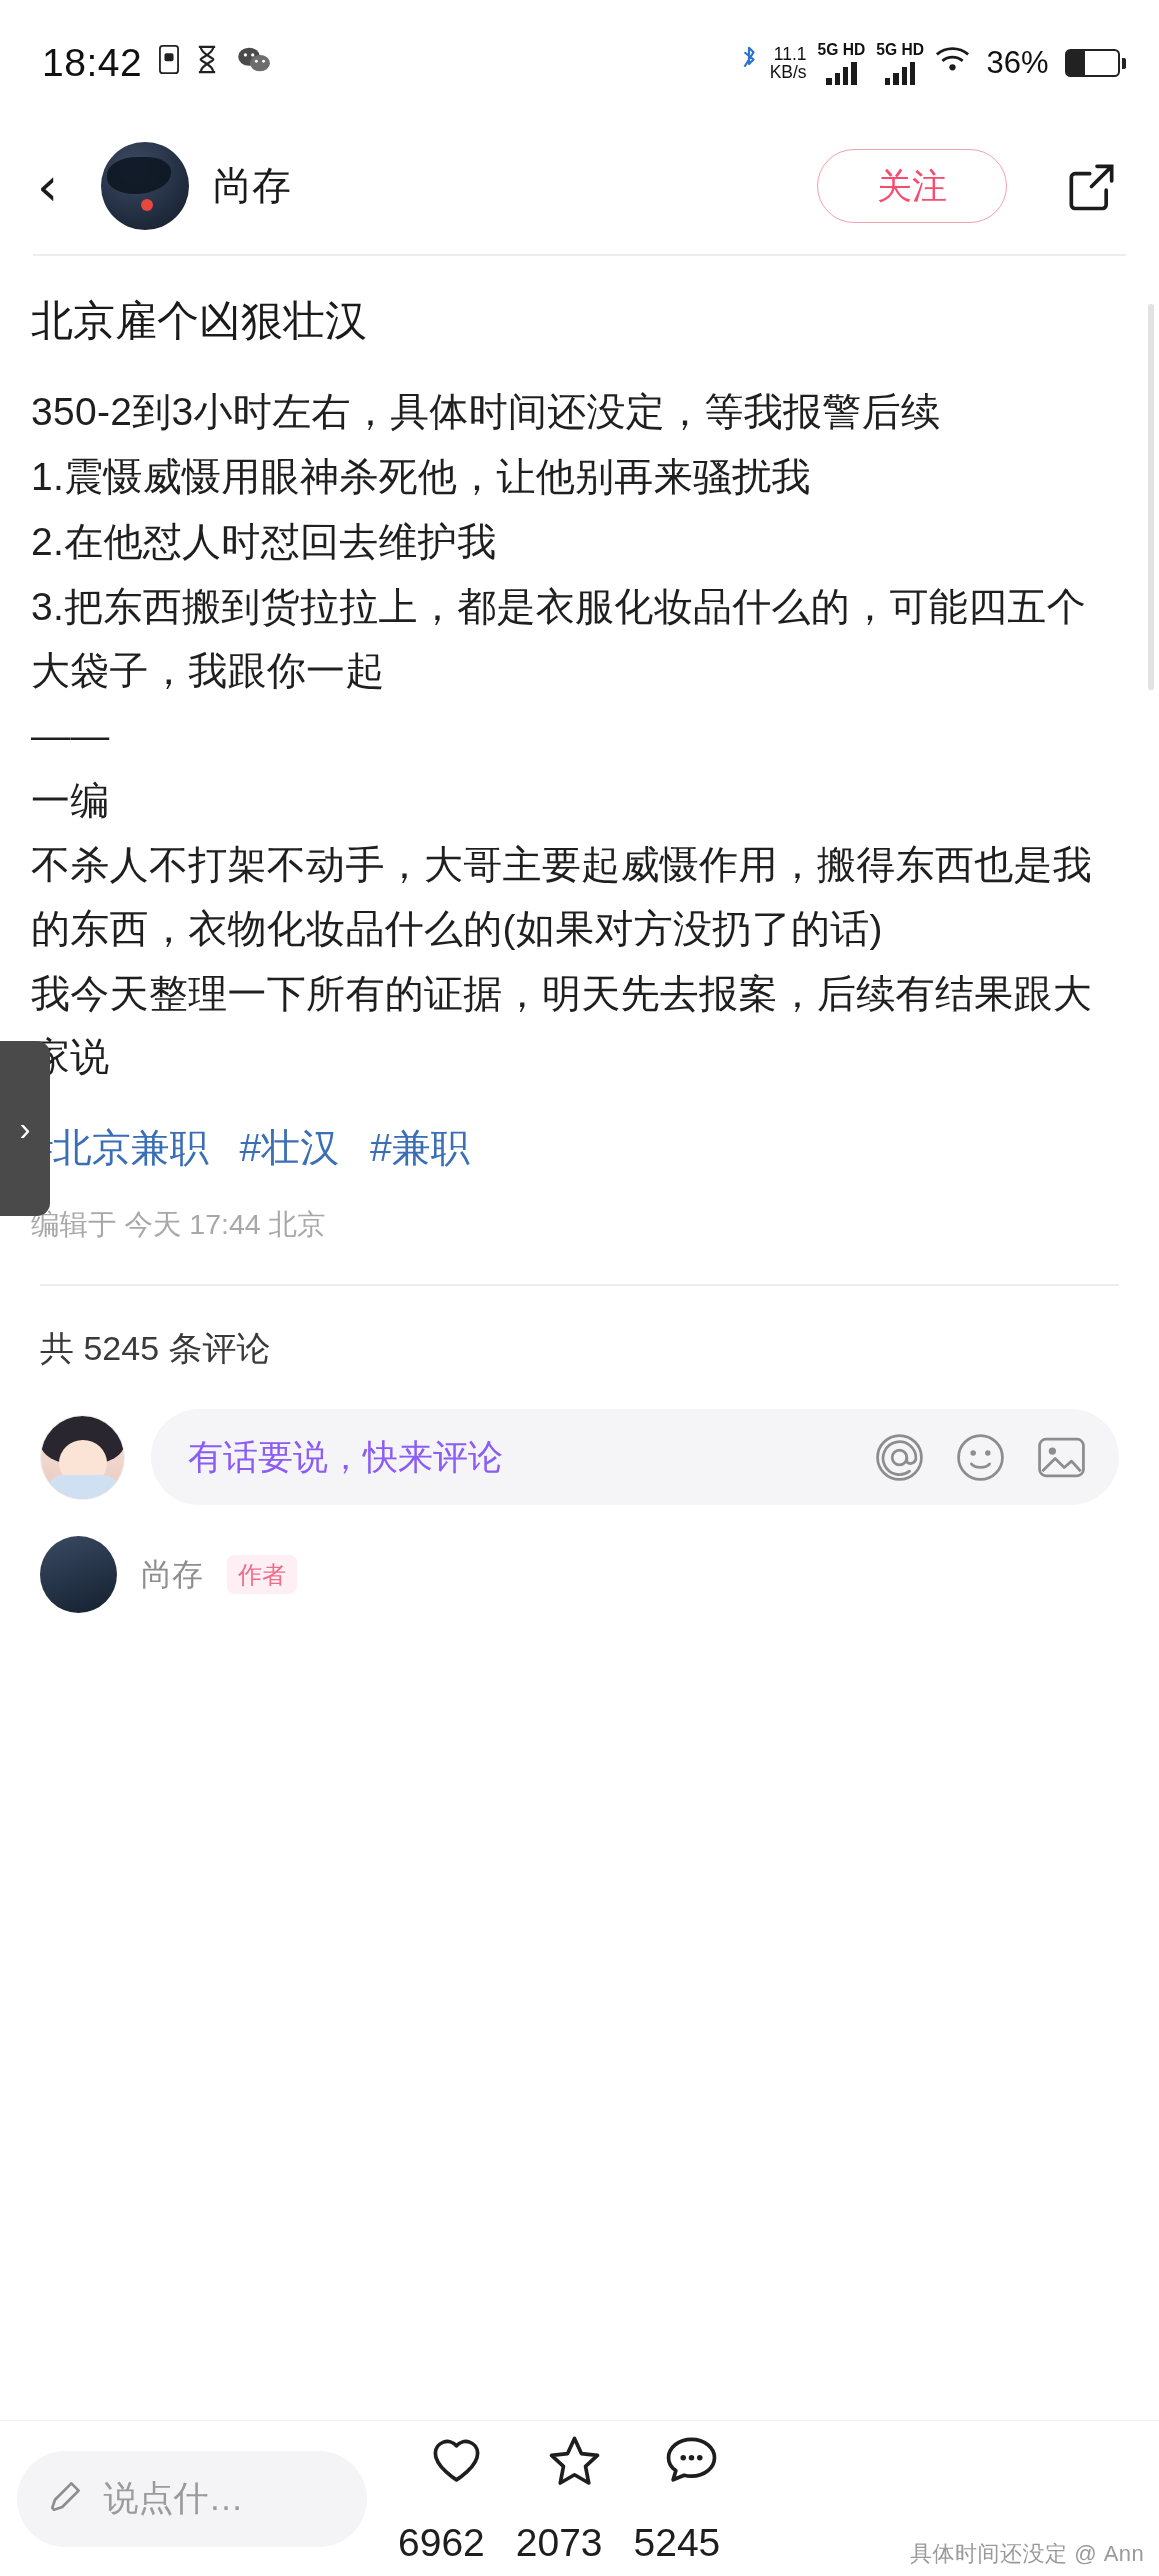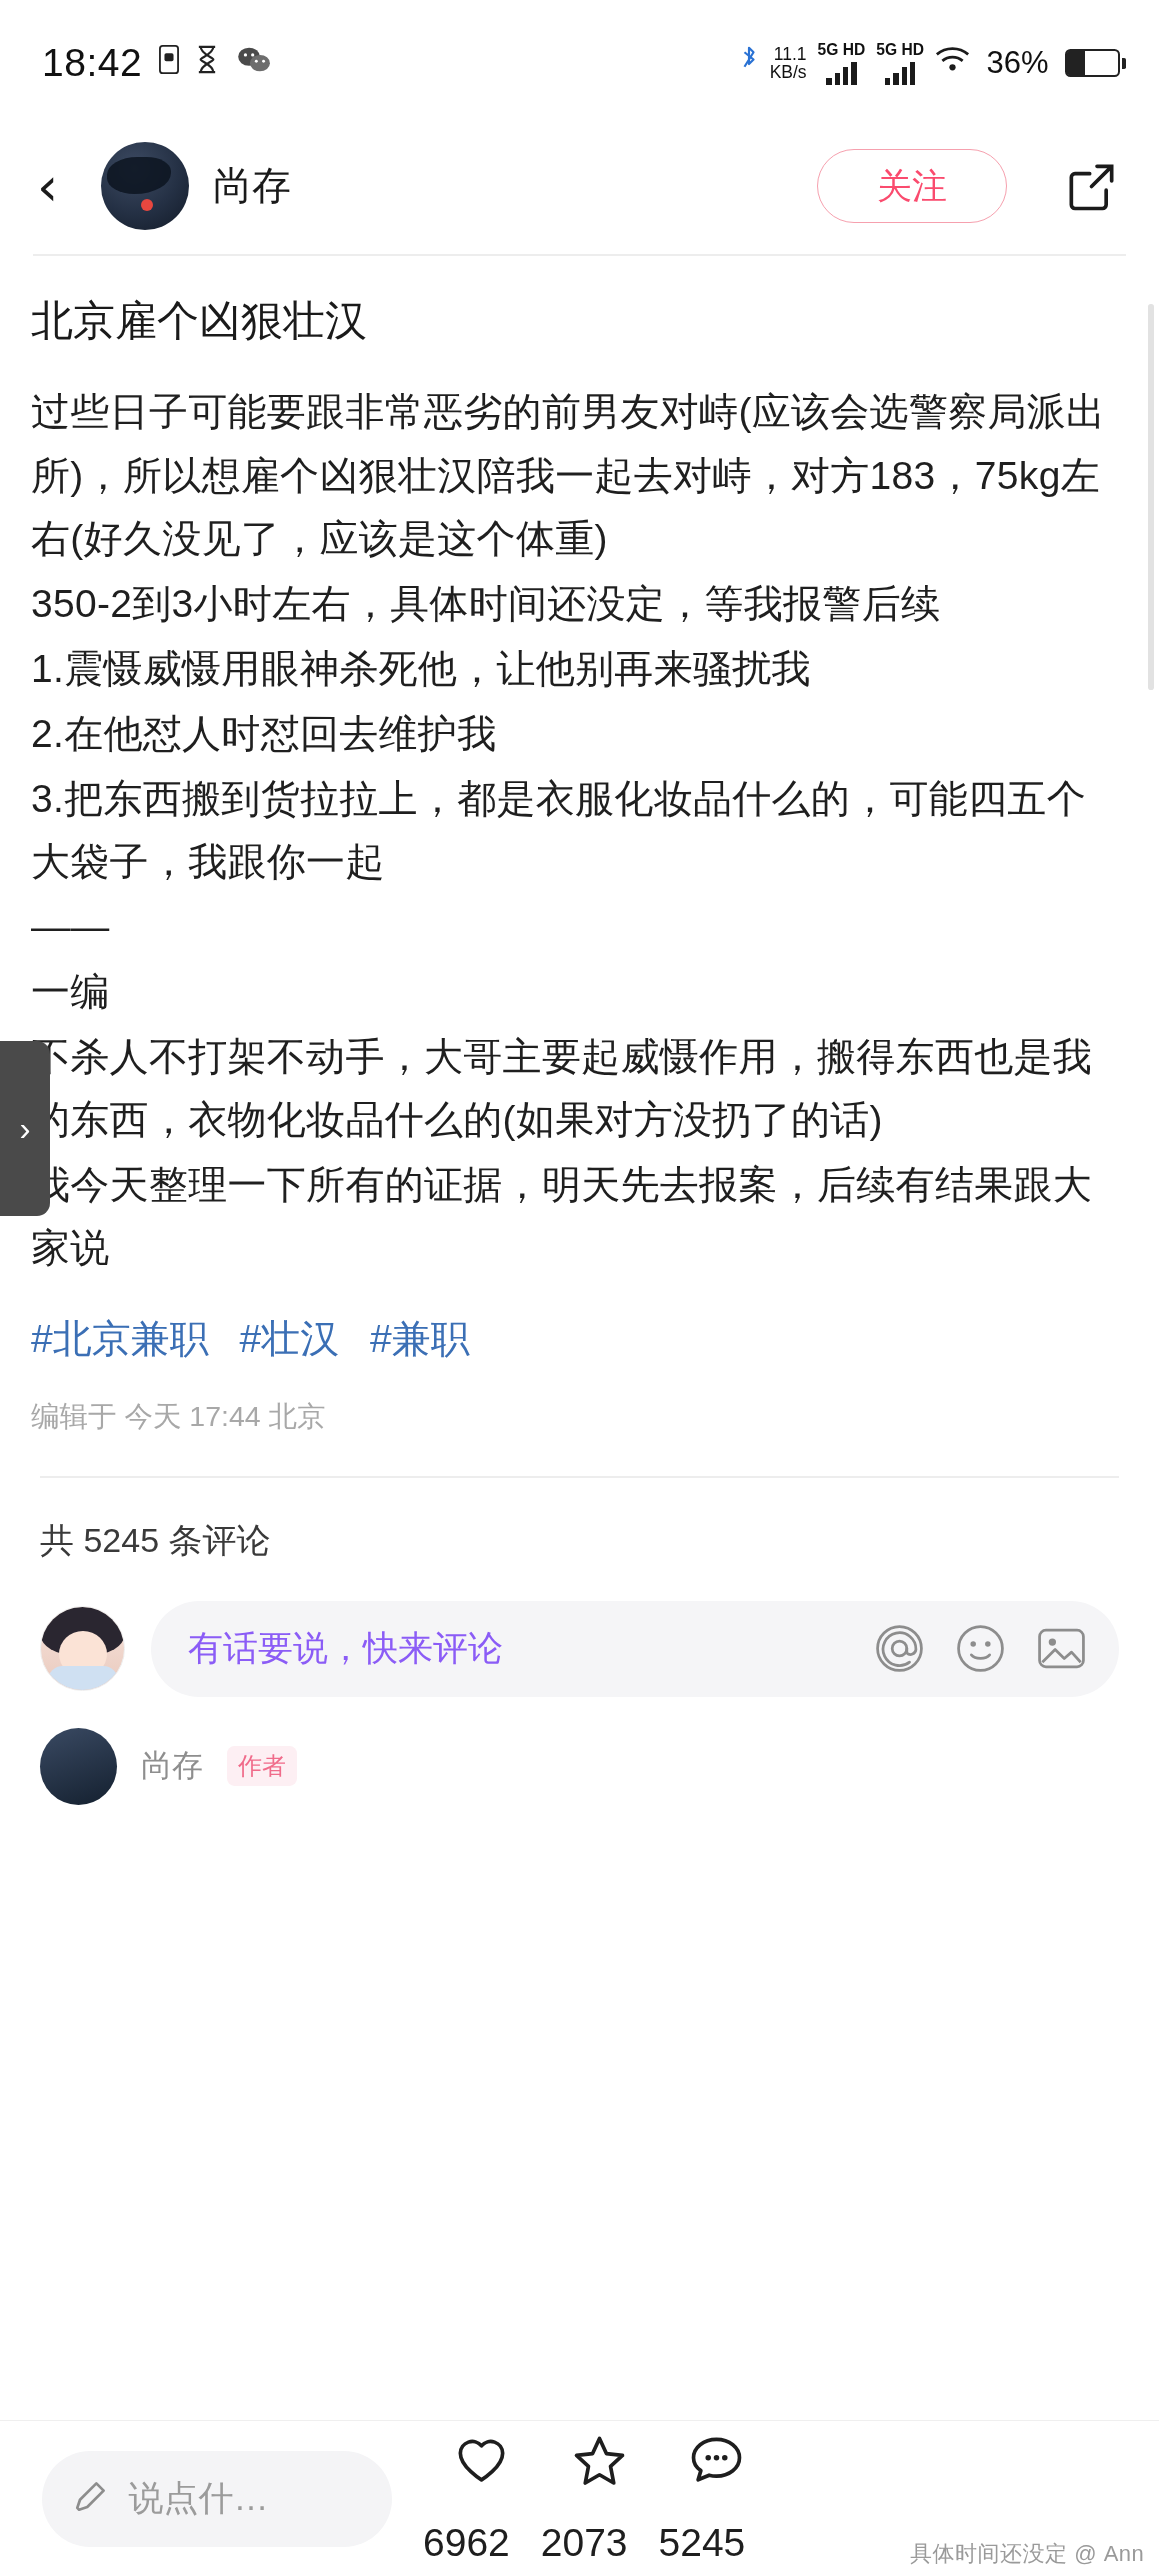--- a/index.html
+++ b/index.html
@@ -121,21 +121,21 @@
     position: absolute; left: 0; top: 1041px; width: 50px; height: 175px;
     background: #4a4a4a; border-radius: 0 13px 13px 0;
     display: flex; align-items: center; justify-content: center;
     color: #fff; font-size: 33px;
   }
 
   
   .bottombar {
     position: absolute; left: 0; right: 0; bottom: 0; height: 156px;
     background: #ffffff; border-top: 1.8px solid #efefef;
-    display: flex; align-items: center; padding: 0 42px; gap: 31px;
+    display: flex; align-items: center; padding: 0 17px; gap: 31px;
   }
   .write-pill {
     width: 350px; height: 96px; background: #f4f4f6; border-radius: 48px;
     display: flex; align-items: center; gap: 18.4px; padding: 0 28px;
   }
   .write-pill .t { font-size: 35px; color: #9b9b9b; }
   .bb-item { display: flex; align-items: flex-end; gap: 32px; flex-direction: column; }
   .bb-num { font-size: 39px; color: #1e1e1e; }
   .bb-ic { width: 57px; height: 57px; }
 
@@ -233,21 +233,20 @@
         <path d="M36 8h16v16M52 8L30 30" fill="none" stroke="#1b1b1b" stroke-width="4" stroke-linecap="round"></path>
         <path d="M46 34v16a4 4 0 01-4 4H12a4 4 0 01-4-4V20a4 4 0 014-4h16" fill="none" stroke="#1b1b1b" stroke-width="4" stroke-linecap="round"></path>
       </svg>
   </span>
 </div>
 <div class="hdr-divider"></div>
 
 <div class="article">
   <div class="title">北京雇个凶狠壮汉</div>
 
-  <div class="para">过些日子可能要跟非常恶劣的前男友对峙(应该会选警察局派出所)，所以想雇个凶狠壮汉陪我一起去对峙，对方183，75kg左右(好久没见了，应该是这个体重)</div>
   <div class="para">350-2到3小时左右，具体时间还没定，等我报警后续</div>
   <div class="para">1.震慑威慑用眼神杀死他，让他别再来骚扰我</div>
   <div class="para">2.在他怼人时怼回去维护我</div>
   <div class="para">3.把东西搬到货拉拉上，都是衣服化妆品什么的，可能四五个大袋子，我跟你一起</div>
   <div class="para">——</div>
   <div class="para">一编</div>
   <div class="para">不杀人不打架不动手，大哥主要起威慑作用，搬得东西也是我的东西，衣物化妆品什么的(如果对方没扔了的话)</div>
   <div class="para">我今天整理一下所有的证据，明天先去报案，后续有结果跟大家说</div>
 
   <div class="tags">

